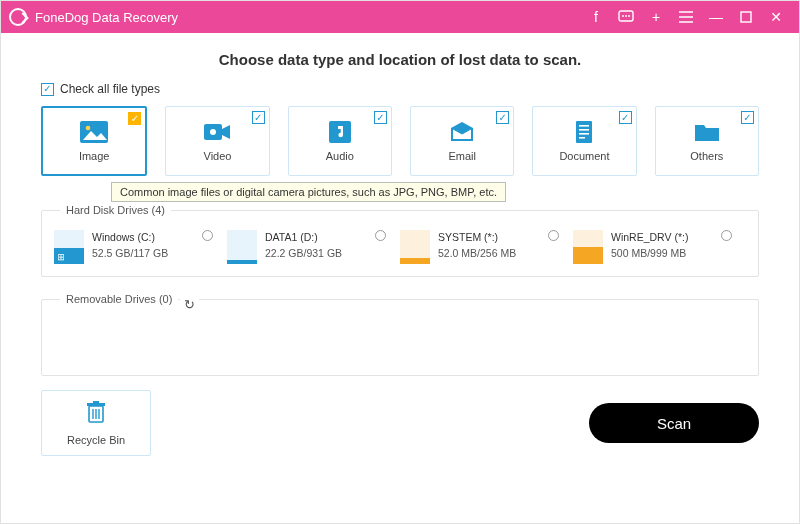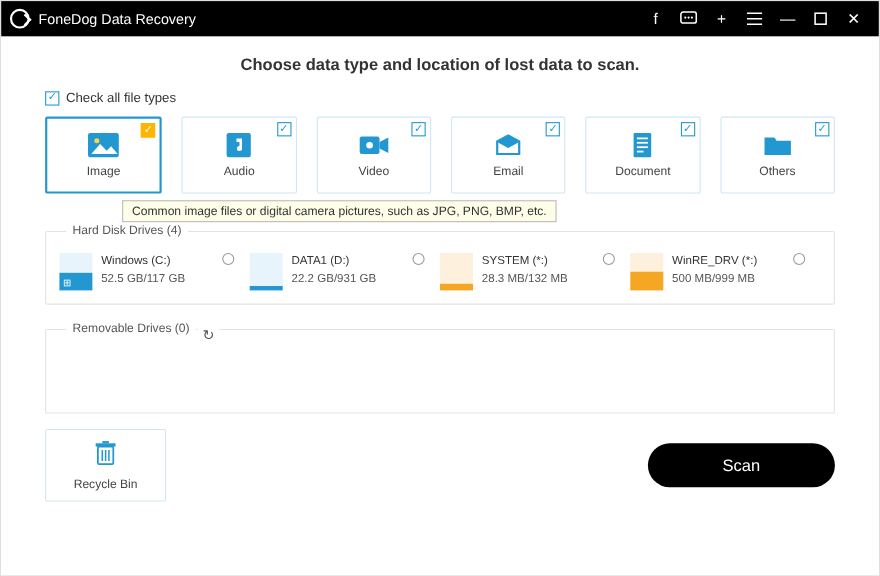--- a/index.html
+++ b/index.html
@@ -1,18 +1,18 @@
 <!DOCTYPE html>
 <html><head>
 <meta charset="utf-8">
 <style>
 * { margin: 0; padding: 0; box-sizing: border-box; font-family: "Segoe UI", Arial, sans-serif; }
 body { background: #fff; width: 800px; height: 524px; overflow: hidden; border: 1px solid #e0e0e0; }
 
-.titlebar { background: #000000; height: 32px; display: flex; align-items: center; color: #fff; padding: 0 8px; }
+.titlebar { background: #ec4899; height: 32px; display: flex; align-items: center; color: #fff; padding: 0 8px; }
 .titlebar .logo { width: 18px; height: 18px; border: 2px solid #fff; border-radius: 50%; margin-right: 8px; position: relative; }
 .titlebar .logo::after { content: ""; position: absolute; right: -2px; top: 4px; width: 6px; height: 6px; border-top: 2px solid #fff; border-right: 2px solid #fff; transform: rotate(45deg); }
 .titlebar .title { font-size: 13px; flex: 0 0 auto; }
 .titlebar .spacer { flex: 1; }
 .titlebar .tbtn { width: 30px; height: 32px; display: flex; align-items: center; justify-content: center; cursor: pointer; font-size: 14px; }
 
 .content { padding: 18px 40px 12px 40px; }
 .heading { text-align: center; font-size: 15px; color: #333; font-weight: 600; margin-bottom: 14px; }
 
 .checkall { display: flex; align-items: center; font-size: 12px; color: #333; margin-bottom: 10px; }
@@ -105,36 +105,36 @@
             <circle cx="9" cy="8" r="2.3" fill="#ffd24d"></circle>
             <path d="M4 20 L12 11 L18 17 L22 13 L28 20 Z" fill="#fff"></path>
           </svg>
       </div>
       <div class="tlabel">Image</div>
     </div>
     <div class="type-card">
       <span class="chk"></span>
       <div class="ticon">
         <svg width="30" height="24" viewBox="0 0 30 24">
-            <rect x="4" y="1" width="22" height="22" rx="2" fill="#2398d0"></rect>
-            <path d="M13 6 L18 6 L18 15 A2.3 2.3 0 1 1 15.7 12.7 L15.7 9 L13 9 Z" fill="#fff"></path>
-          </svg>
-      </div>
-      <div class="tlabel">Audio</div>
-    </div>
-    <div class="type-card">
-      <span class="chk"></span>
-      <div class="ticon">
-        <svg width="30" height="24" viewBox="0 0 30 24">
             <rect x="2" y="4" width="18" height="16" rx="2" fill="#2398d0"></rect>
             <path d="M20 9 L28 5 L28 19 L20 15 Z" fill="#2398d0"></path>
             <circle cx="11" cy="12" r="3" fill="#fff"></circle>
           </svg>
       </div>
       <div class="tlabel">Video</div>
+    </div>
+    <div class="type-card">
+      <span class="chk"></span>
+      <div class="ticon">
+        <svg width="30" height="24" viewBox="0 0 30 24">
+            <rect x="4" y="1" width="22" height="22" rx="2" fill="#2398d0"></rect>
+            <path d="M13 6 L18 6 L18 15 A2.3 2.3 0 1 1 15.7 12.7 L15.7 9 L13 9 Z" fill="#fff"></path>
+          </svg>
+      </div>
+      <div class="tlabel">Audio</div>
     </div>
     <div class="type-card">
       <span class="chk"></span>
       <div class="ticon">
         <svg width="30" height="24" viewBox="0 0 30 24">
             <path d="M4 8 L15 2 L26 8 L26 21 L4 21 Z" fill="#2398d0"></path>
             <path d="M6 9 L15 14 L24 9 L24 19 L6 19 Z" fill="#fff"></path>
             <path d="M6 9 L15 14 L24 9" fill="none" stroke="#2398d0" stroke-width="1"></path>
           </svg>
       </div>
@@ -193,21 +193,21 @@
         </div>
       </div>
       <div class="drive">
         <span class="radio"></span>
         <div class="dicon">
           <div class="free" style="background:#fdf0dc"></div>
             <div class="used" style="background:#f5a623;height:6px"></div>
         </div>
         <div class="dinfo">
           <div class="dname">SYSTEM (*:)</div>
-          <div>28.3 MB/132 MB</div>
+          <div>52.0 MB/256 MB</div>
         </div>
       </div>
       <div class="drive">
         <span class="radio"></span>
         <div class="dicon">
           <div class="free" style="background:#fdf0dc"></div>
             <div class="used" style="background:#f5a623;height:17px"></div>
         </div>
         <div class="dinfo">
           <div class="dname">WinRE_DRV (*:)</div>

